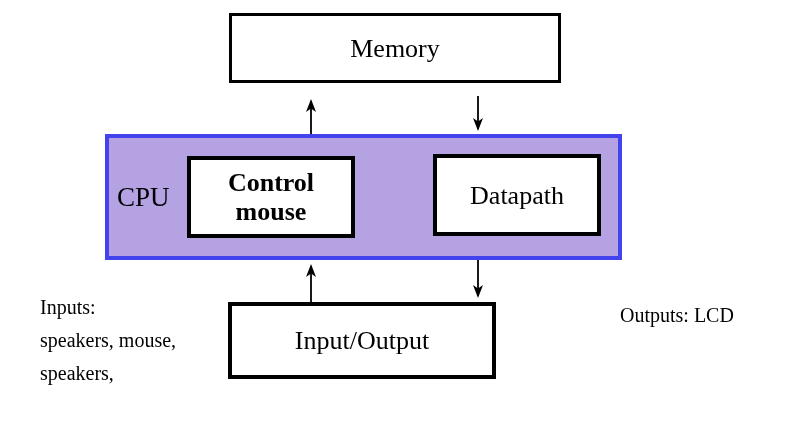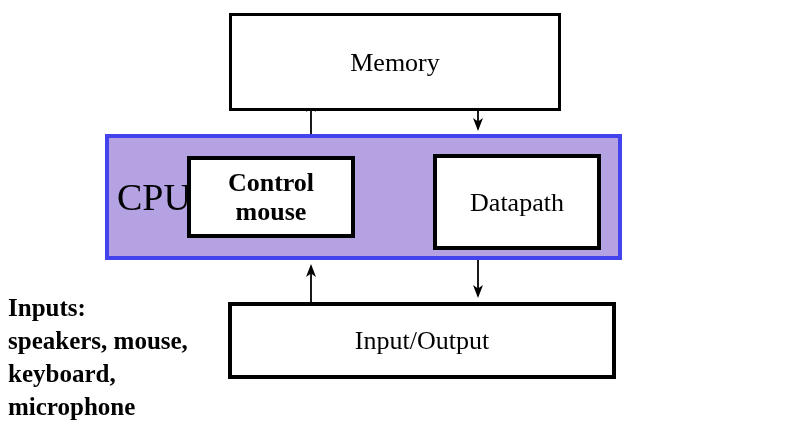--- a/index.html
+++ b/index.html
@@ -30,58 +30,59 @@
     display: flex;
     flex-direction: column;
     align-items: center;
     justify-content: center;
     font-size: 26px;
     line-height: 29px;
     text-align: center;
   }
   .memory {
     left: 229px; top: 13px;
-    width: 332px; height: 98px;
+    width: 332px; height: 70px;
   }
   .cpu-region {
     position: absolute;
     left: 105px; top: 134px;
     width: 517px; height: 126px;
     box-sizing: border-box;
     background: #b4a2e2;
     border: 4px solid #4343ee;
   }
   .cpu-label {
     position: absolute;
     left: 8px; top: 50%;
     transform: translateY(-50%);
-    font-size: 38px;
+    font-size: 27px;
   }
   .control-unit {
     left: 78px; top: 18px;
     width: 168px; height: 82px;
     border-width: 4px;
     font-weight: bold;
   }
   .datapath {
     left: 324px; top: 16px;
-    width: 168px; height: 96px;
+    width: 168px; height: 82px;
     border-width: 4px;
   }
   .io {
     left: 228px; top: 302px;
-    width: 388px; height: 77px;
+    width: 268px; height: 77px;
     border-width: 4px;
   }
   .caption {
     position: absolute;
-    font-weight: bold;
-    font-size: 25px;
+    font-weight: normal;
+    font-size: 20px;
     line-height: 33px;
     white-space: nowrap;
+    margin-left: 32px;
   }
   .caption-inputs  { left: 8px;  top: 291px; }
   .caption-outputs { left: 588px; top: 299px; }
 </style>
 </head>
 <body>
 
 <div class="canvas">
 
   <svg class="arrows" viewBox="0 0 798 427">
@@ -115,20 +116,20 @@
     </div>
   </div>
 
   <div class="box io">
     <span>Input/Output</span>
   </div>
 
   <div class="caption caption-inputs">
     <div>Inputs:</div>
     <div>speakers, mouse,</div>
-    <div>keyboard,</div>
-    <div>microphone</div>
+    <div>speakers,</div>
   </div>
 
   <div class="caption caption-outputs">
+    <div>Outputs: LCD</div>
   </div>
 
 </div>
 
 </body></html>

